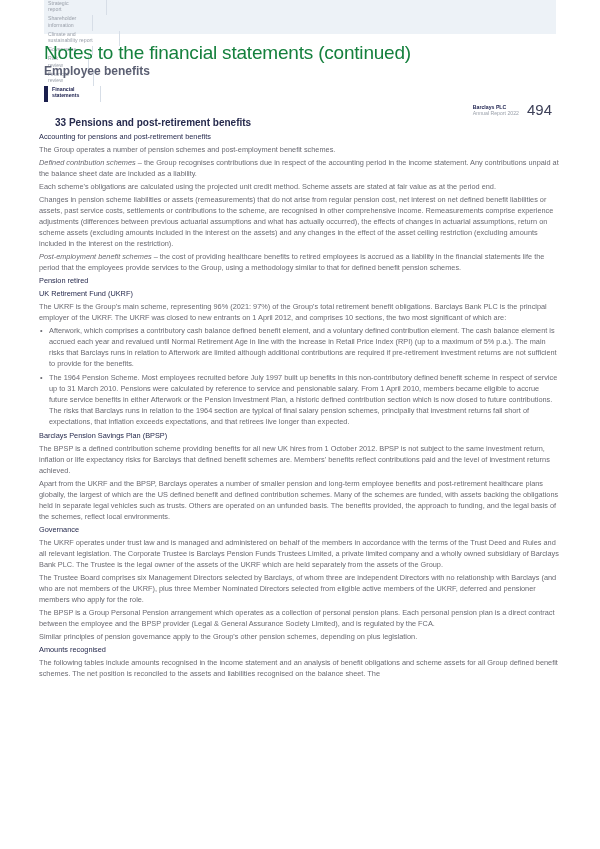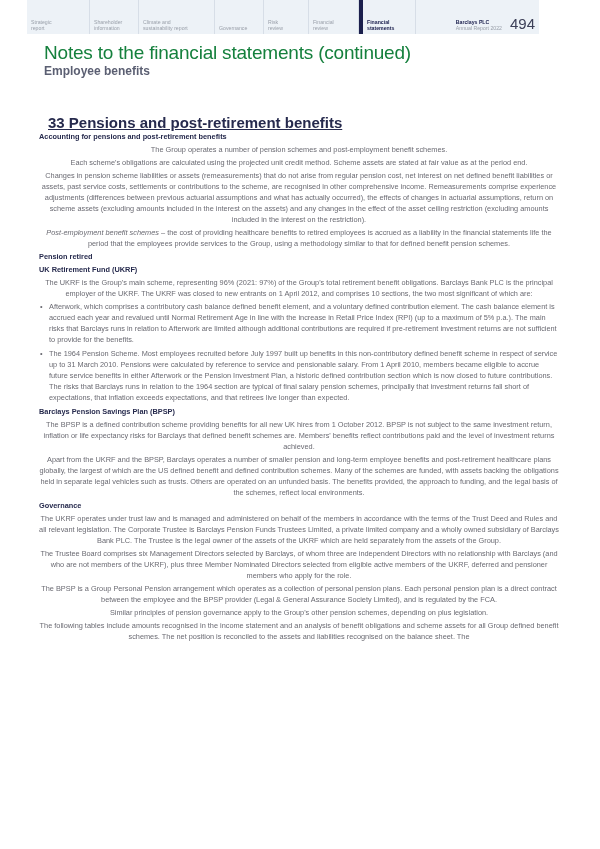--- a/index.html
+++ b/index.html
@@ -1,22 +1,22 @@
 <!DOCTYPE html>
 <html><head>
 <meta charset="utf-8">
 <style>
   html, body { margin: 0; padding: 0; background: #ffffff; }
   body {
     width: 600px; height: 849px; position: relative; overflow: hidden;
     font-family: "Liberation Sans", sans-serif; color: #6a6a72;
   }
   .nav {
-    position: absolute; left: 27px; top: 0; width: 512px; height: 34px;
-    background: #edf2f7; display: flex;
+    position: absolute; left: 44px; top: 0; width: 512px; height: 34px;
+    background: #edf2f7; display: flex; flex-direction: column;
   }
   .nav-item {
     height: 34px; box-sizing: border-box; padding: 0 4px 3px 4px;
     display: flex; align-items: flex-end; font-size: 5.2px; line-height: 6.2px;
     color: #9aa0aa; border-right: 1px solid #d7dee7; cursor: pointer;
   }
   .nav-item span { display: block; white-space: pre-line; }
   .nav-item.active { color: #1b1f4d; font-weight: bold; border-left: 4px solid #1b1f4d; }
   .nav-brand {
     flex: 1; display: flex; align-items: flex-end; justify-content: flex-end;
@@ -31,23 +31,23 @@
     position: absolute; left: 44px; top: 42px; font-size: 19px; color: #15803d;
     font-weight: normal; margin: 0; letter-spacing: -0.2px;
   }
   .subtitle {
     position: absolute; left: 44px; top: 64px; font-size: 12px; color: #5b5f72; margin: 0;
   }
   .content {
     position: absolute; left: 39px; top: 116px; width: 520px;
     font-size: 7.35px; line-height: 11px; color: #6a6a72;
   }
-  .h1 { font-size: 15px; font-weight: bold; color: #262a4d; margin: 0 0 2px 9px; line-height: 13px; text-decoration: underline; }
-  .h2 { font-size: 7.35px; font-weight: bold; color: #262a4d; margin: 0 0 2px 0; line-height: 11px; }
-  p { margin: 0 0 2px 0; text-align: center; }
+  .h1 { font-size: 10px; font-weight: bold; color: #262a4d; margin: 0 0 2px 16px; line-height: 13px; }
+  .h2 { font-size: 7.35px; font-weight: normal; color: #262a4d; margin: 0 0 2px 0; line-height: 11px; }
+  p { margin: 0 0 2px 0; }
   em { font-style: italic; }
   ul { margin: 0 0 3px 0; padding-left: 0; list-style: none; }
   li { position: relative; padding-left: 10px; margin-bottom: 3px; }
   li .bullet { position: absolute; left: 1px; top: 0; }
 </style>
 </head>
 <body>
 
 <nav class="nav">
   <div class="nav-item" style="width:63px">
@@ -86,20 +86,21 @@
   </div>
 </nav>
 
 <h1 class="title">Notes to the financial statements (continued)</h1>
 <h2 class="subtitle">Employee benefits</h2>
 
 <div class="content">
   <div class="h1">33 Pensions and post-retirement benefits</div>
   <div class="h2">Accounting for pensions and post-retirement benefits</div>
   <p>The Group operates a number of pension schemes and post-employment benefit schemes.</p>
+  <p><em>Defined contribution schemes</em><span> – the Group recognises contributions due in respect of the accounting period in the income statement. Any contributions unpaid at the balance sheet date are included as a liability.</span></p>
   <p>Each scheme's obligations are calculated using the projected unit credit method. Scheme assets are stated at fair value as at the period end.</p>
   <p>Changes in pension scheme liabilities or assets (remeasurements) that do not arise from regular pension cost, net interest on net defined benefit liabilities or assets, past service costs, settlements or contributions to the scheme, are recognised in other comprehensive income. Remeasurements comprise experience adjustments (differences between previous actuarial assumptions and what has actually occurred), the effects of changes in actuarial assumptions, return on scheme assets (excluding amounts included in the interest on the assets) and any changes in the effect of the asset ceiling restriction (excluding amounts included in the interest on the restriction).</p>
   <p><em>Post-employment benefit schemes</em><span> – the cost of providing healthcare benefits to retired employees is accrued as a liability in the financial statements life the period that the employees provide services to the Group, using a methodology similar to that for defined benefit pension schemes.</span></p>
 
   <div class="h2">Pension retired</div>
   <div class="h2">UK Retirement Fund (UKRF)</div>
   <p>The UKRF is the Group's main scheme, representing 96% (2021: 97%) of the Group's total retirement benefit obligations. Barclays Bank PLC is the principal employer of the UKRF. The UKRF was closed to new entrants on 1 April 2012, and comprises 10 sections, the two most significant of which are:</p>
   <ul>
     <li><span class="bullet">•</span><span>Afterwork, which comprises a contributory cash balance defined benefit element, and a voluntary defined contribution element. The cash balance element is accrued each year and revalued until Normal Retirement Age in line with the increase in Retail Price Index (RPI) (up to a maximum of 5% p.a.). The main risks that Barclays runs in relation to Afterwork are limited although additional contributions are required if pre-retirement investment returns are not sufficient to provide for the benefits.</span></li>
     <li><span class="bullet">•</span><span>The 1964 Pension Scheme. Most employees recruited before July 1997 built up benefits in this non-contributory defined benefit scheme in respect of service up to 31 March 2010. Pensions were calculated by reference to service and pensionable salary. From 1 April 2010, members became eligible to accrue future service benefits in either Afterwork or the Pension Investment Plan, a historic defined contribution section which is now closed to future contributions. The risks that Barclays runs in relation to the 1964 section are typical of final salary pension schemes, principally that investment returns fall short of expectations, that inflation exceeds expectations, and that retirees live longer than expected.</span></li>
@@ -107,14 +108,15 @@
   <div class="h2">Barclays Pension Savings Plan (BPSP)</div>
   <p>The BPSP is a defined contribution scheme providing benefits for all new UK hires from 1 October 2012. BPSP is not subject to the same investment return, inflation or life expectancy risks for Barclays that defined benefit schemes are. Members' benefits reflect contributions paid and the level of investment returns achieved.</p>
   <p>Apart from the UKRF and the BPSP, Barclays operates a number of smaller pension and long-term employee benefits and post-retirement healthcare plans globally, the largest of which are the US defined benefit and defined contribution schemes. Many of the schemes are funded, with assets backing the obligations held in separate legal vehicles such as trusts. Others are operated on an unfunded basis. The benefits provided, the approach to funding, and the legal basis of the schemes, reflect local environments.</p>
 
   <div class="h2">Governance</div>
   <p>The UKRF operates under trust law and is managed and administered on behalf of the members in accordance with the terms of the Trust Deed and Rules and all relevant legislation. The Corporate Trustee is Barclays Pension Funds Trustees Limited, a private limited company and a wholly owned subsidiary of Barclays Bank PLC. The Trustee is the legal owner of the assets of the UKRF which are held separately from the assets of the Group.</p>
   <p>The Trustee Board comprises six Management Directors selected by Barclays, of whom three are independent Directors with no relationship with Barclays (and who are not members of the UKRF), plus three Member Nominated Directors selected from eligible active members of the UKRF, deferred and pensioner members who apply for the role.</p>
   <p>The BPSP is a Group Personal Pension arrangement which operates as a collection of personal pension plans. Each personal pension plan is a direct contract between the employee and the BPSP provider (Legal &amp; General Assurance Society Limited), and is regulated by the FCA.</p>
   <p>Similar principles of pension governance apply to the Group's other pension schemes, depending on plus legislation.</p>
 
+  <div class="h2">Amounts recognised</div>
   <p>The following tables include amounts recognised in the income statement and an analysis of benefit obligations and scheme assets for all Group defined benefit schemes. The net position is reconciled to the assets and liabilities recognised on the balance sheet. The</p>
 </div>
 
 </body></html>

